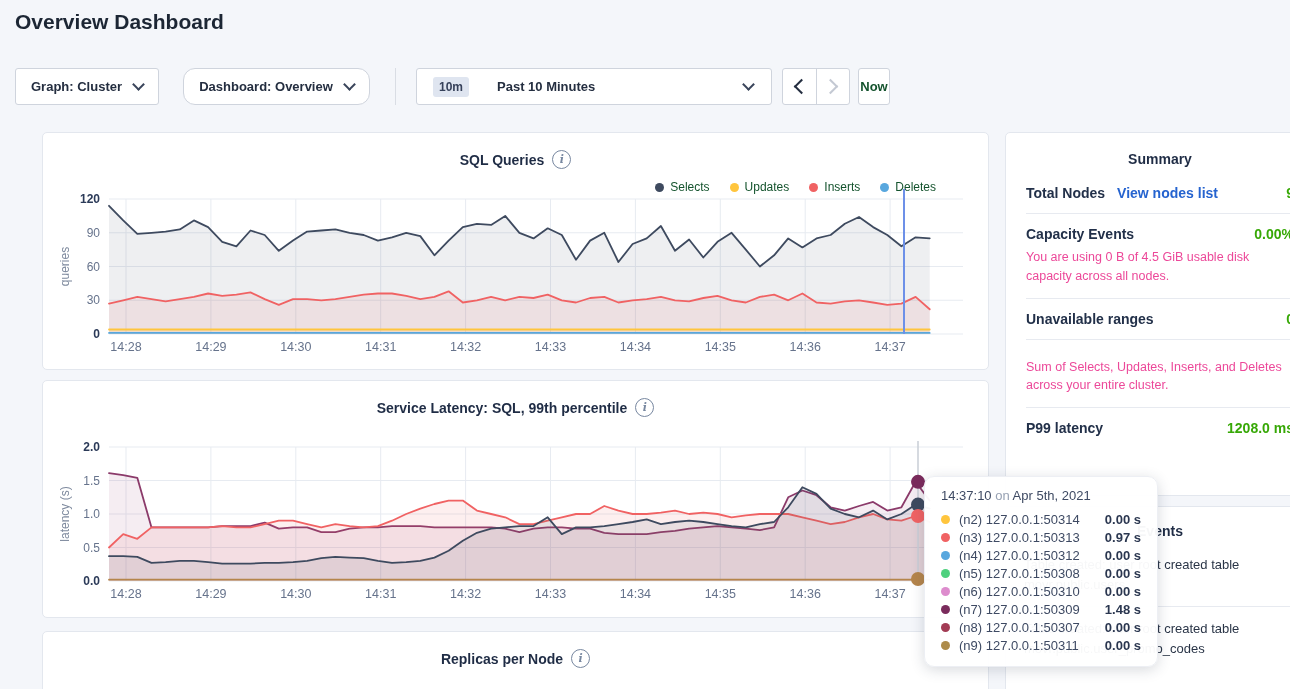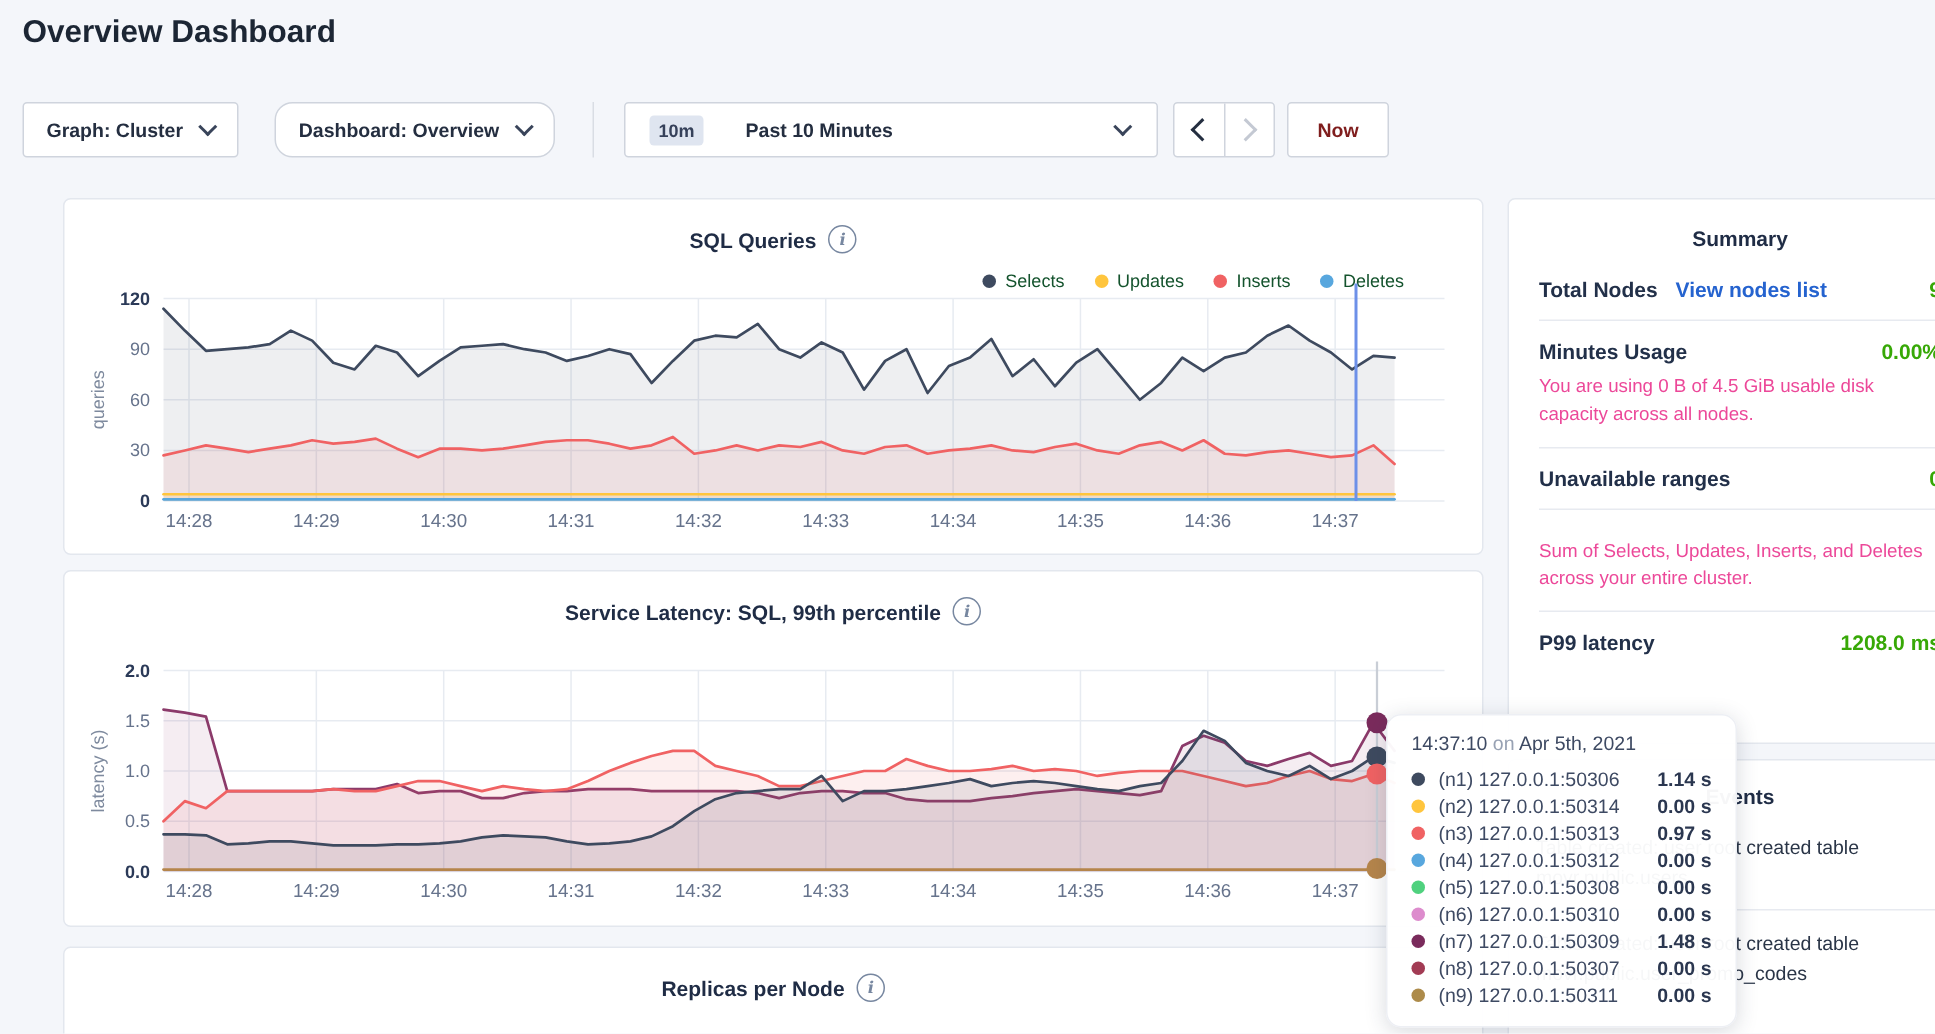--- a/index.html
+++ b/index.html
@@ -17,21 +17,21 @@
     transform:rotate(45deg);display:inline-block;margin-left:12px;margin-top:-4px;}
   .vdivider{position:absolute;left:395px;top:68px;width:1px;height:37px;background:#d9dde4;}
   .time-badge{background:#dfe5f0;color:#36415a;font-size:12px;font-weight:bold;border-radius:3px;
     padding:3px 6px;margin:0 28px 0 10px;}
   .arrow-group{position:absolute;left:782px;top:68px;width:68px;height:37px;box-sizing:border-box;
     background:#fff;border:1px solid #cfd4dd;border-radius:3px;display:flex;}
   .arrow-btn{flex:1;display:flex;align-items:center;justify-content:center;cursor:pointer;}
   .arrow-btn + .arrow-btn{border-left:1px solid #cfd4dd;}
   .chev-left{width:9px;height:9px;border-left:2.5px solid #242e40;border-bottom:2.5px solid #242e40;transform:rotate(45deg);margin-left:4px;}
   .chev-right{width:9px;height:9px;border-right:2.5px solid #c4c9d3;border-top:2.5px solid #c4c9d3;transform:rotate(45deg);margin-right:4px;}
-  .now-btn{left:858px;width:68px;color:#7f1d1d;}
+  .now-btn{left:858px;width:32px;color:#14532d;}
   
   .panel{position:absolute;background:#fff;border:1px solid #e3e7ee;border-radius:5px;box-sizing:border-box;margin-left:27px;}
   .panel-title{display:flex;align-items:center;justify-content:center;gap:8px;padding-top:17px;
     font-size:14px;font-weight:bold;color:#1f2c45;}
   .info-icon{width:17px;height:17px;border:1px solid #7787a0;border-radius:50%;color:#7787a0;
     font:italic bold 11px "DejaVu Serif",serif;display:inline-flex;align-items:center;justify-content:center;flex:none;}
   .legend{position:absolute;top:47px;right:52px;display:flex;gap:20px;}
   .legend-item{display:flex;align-items:center;gap:6px;font-size:12px;color:#14532d;cursor:pointer;}
   .legend-dot{width:9px;height:9px;border-radius:50%;display:inline-block;}
   svg.chart{position:absolute;left:0;top:0;}
@@ -223,21 +223,21 @@
   <div class="sum-body">
     <div class="sum-row">
       <div class="sum-line">
         <span class="sum-label">Total Nodes</span>
         <a class="sum-link">View nodes list</a>
         <span class="sum-value">9</span>
       </div>
     </div>
     <div class="sum-row">
       <div class="sum-line">
-        <span class="sum-label">Minutes Usage</span>
+        <span class="sum-label">Capacity Events</span>
         <span class="sum-value">0.00%</span>
       </div>
       <div class="sum-desc">You are using 0 B of 4.5 GiB usable disk capacity across all nodes.</div>
     </div>
     <div class="sum-row">
       <div class="sum-line">
         <span class="sum-label">Unavailable ranges</span>
         <span class="sum-value">0</span>
       </div>
     </div>
@@ -262,25 +262,20 @@
 </div>
 
 <div class="tooltip">
   <div class="tt-title">
     <span>14:37:10</span>
     <span class="tt-on">on</span>
     <span>Apr 5th, 2021</span>
   </div>
   <div>
       <div class="tt-row">
-        <span class="tt-dot" style="background: rgb(62, 74, 95);"></span>
-        <span class="tt-label">(n1) 127.0.0.1:50306</span>
-        <span class="tt-val">1.14 s</span>
-      </div>
-      <div class="tt-row">
         <span class="tt-dot" style="background: rgb(255, 197, 61);"></span>
         <span class="tt-label">(n2) 127.0.0.1:50314</span>
         <span class="tt-val">0.00 s</span>
       </div>
       <div class="tt-row">
         <span class="tt-dot" style="background: rgb(240, 98, 99);"></span>
         <span class="tt-label">(n3) 127.0.0.1:50313</span>
         <span class="tt-val">0.97 s</span>
       </div>
       <div class="tt-row">

